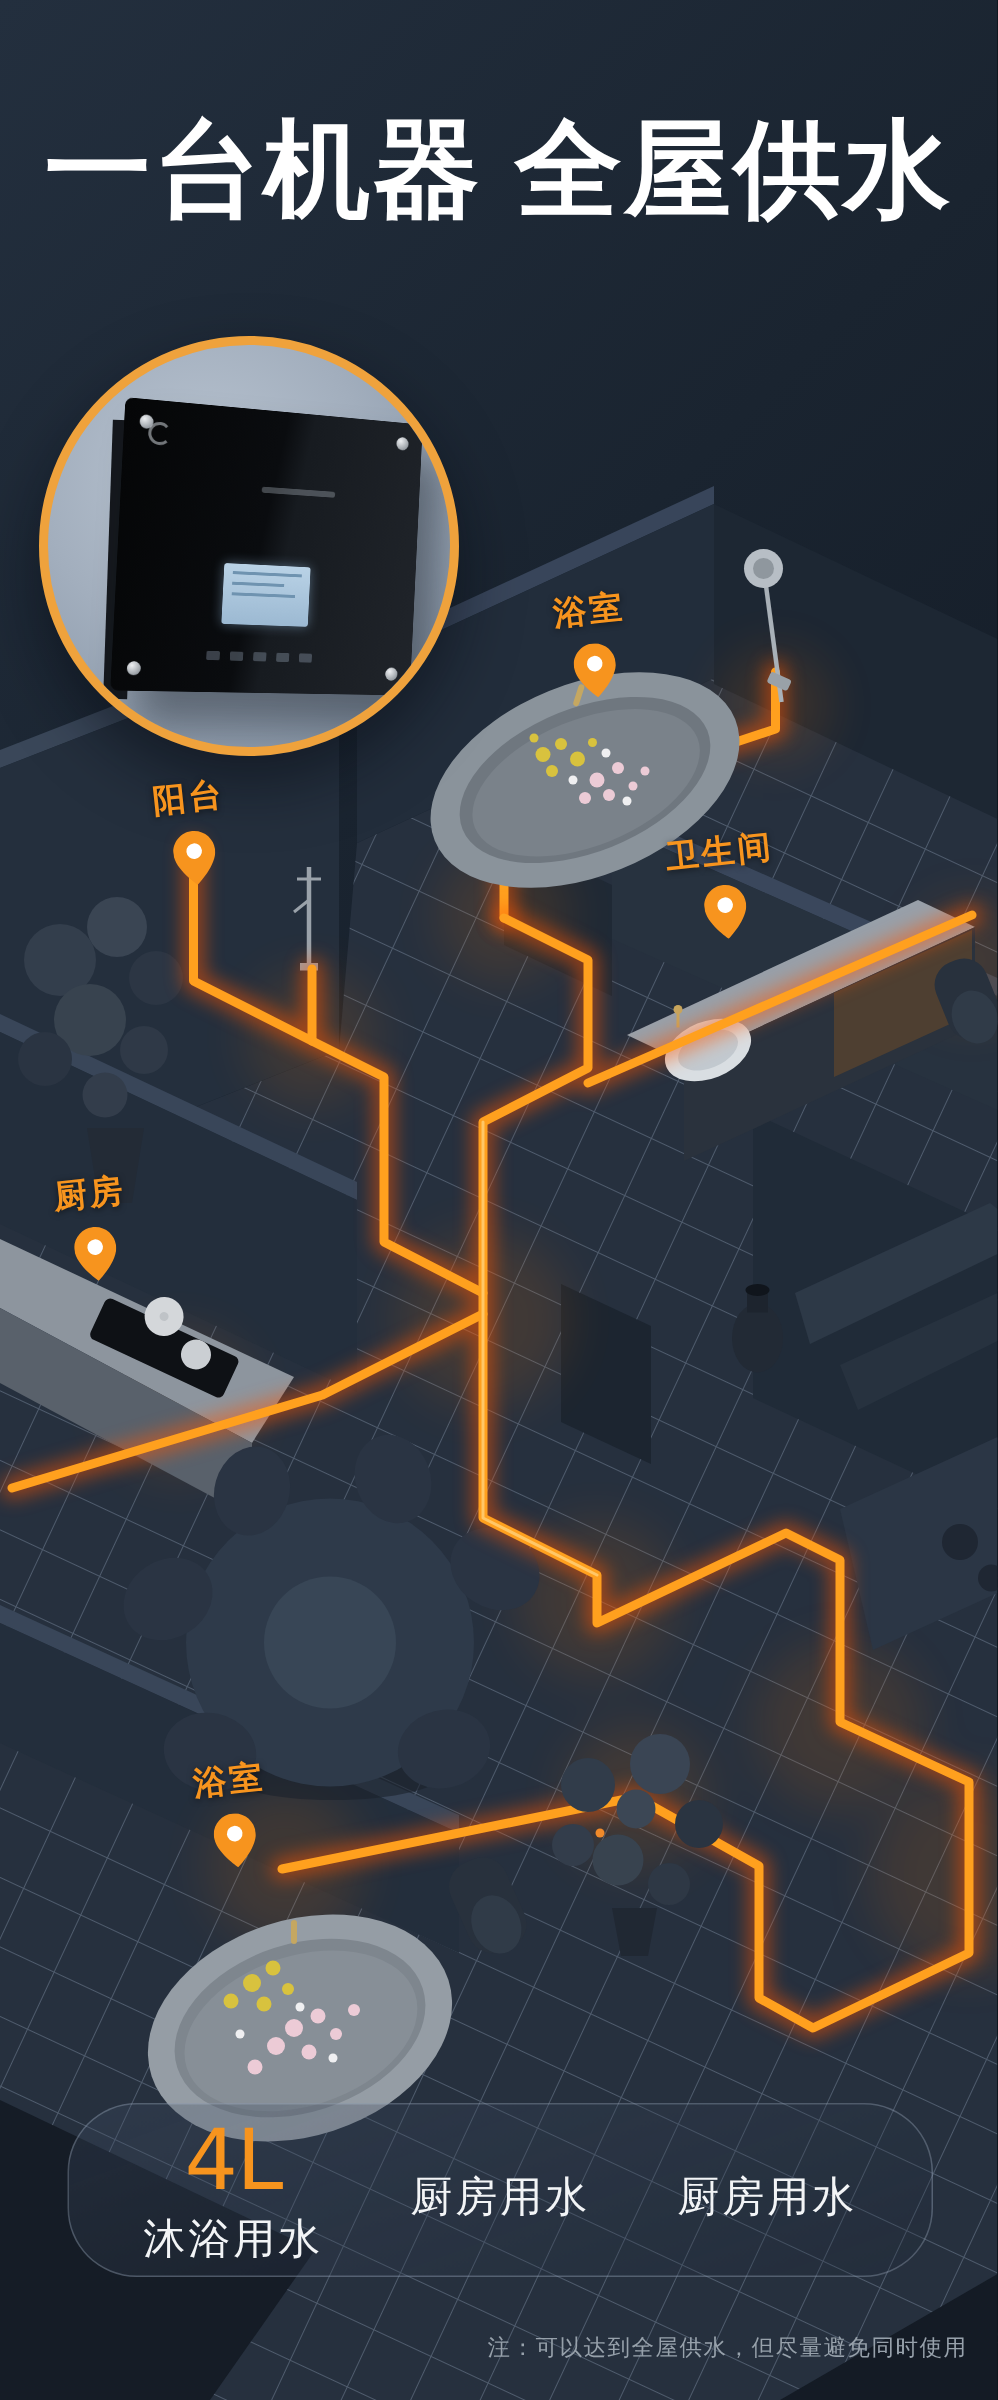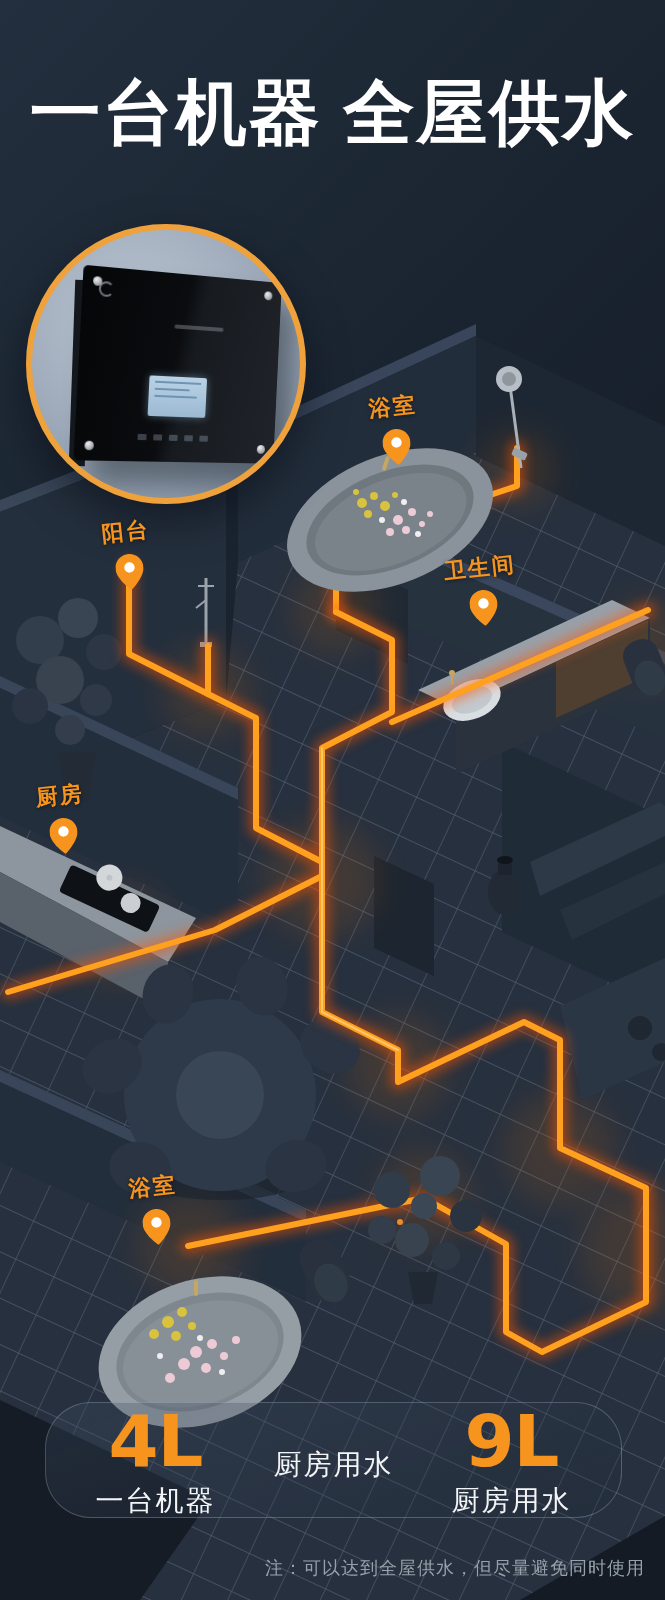--- a/index.html
+++ b/index.html
@@ -39,24 +39,24 @@
   .pin{position:absolute;display:flex;flex-direction:column;align-items:center;gap:7px;
     transform:translate(-50%,0) rotate(-6deg);}
   .pin-label{font-size:22px;font-weight:700;color:var(--accent,#F7941E);letter-spacing:2px;white-space:nowrap;
     text-shadow:0 1px 4px rgba(0,0,0,.55);}
   
   .stats{position:absolute;left:45px;top:1402px;width:575px;height:114px;border-radius:46px;
     border:1px solid rgba(205,220,238,.26);
     background:linear-gradient(160deg,rgba(66,80,102,.30),rgba(28,38,53,.22));
     display:flex;justify-content:center;align-items:center;gap:58px;}
   .stat{display:flex;flex-direction:column;align-items:center;line-height:1;}
-  .stat .v{font-size:72px;font-weight:700;color:var(--accent,#F7941E);letter-spacing:-1px;
+  .stat .v{font-size:56px;font-weight:400;color:var(--accent,#F7941E);letter-spacing:-1px;
     font-family:"DejaVu Sans","Liberation Sans",sans-serif;}
   .stat .l{margin-top:10px;font-size:28px;font-weight:500;color:#f2f4f6;letter-spacing:2px;white-space:nowrap;}
-  .note{position:absolute;right:20px;top:1556px;font-size:18px;color:#97a1ab;letter-spacing:1px;}
+  .note{position:absolute;right:20px;top:1556px;font-size:15px;color:#97a1ab;letter-spacing:1px;}
 </style>
 </head>
 <body>
 
 <div class="poster">
 
   <svg class="scene" width="665" height="1600" viewBox="0 0 665 1600">
     <defs>
       <pattern id="tiles" width="42" height="42" patternUnits="userSpaceOnUse" patternTransform="rotate(25)">
         <path d="M42 0H0V42" fill="none" stroke="rgba(158,176,198,.34)" stroke-width="1.3"></path>
@@ -341,26 +341,25 @@
     <span class="pin-label">浴室</span>
     <svg width="28" height="36" viewBox="0 0 28 36">
       <path d="M14 0C21.7 0 28 6.3 28 14 28 24.5 14 36 14 36S0 24.5 0 14C0 6.3 6.3 0 14 0Z" fill="#F7941E"></path>
       <circle cx="14" cy="13.5" r="5.2" fill="#fff"></circle>
     </svg>
   </div>
 
   <div class="stats">
     <div class="stat">
       <span class="v">4L</span>
-      <span class="l">一台机器</span>
+      <span class="l">沐浴用水</span>
     </div>
     <div class="stat">
       <span class="l">厨房用水</span>
     </div>
     <div class="stat">
-      <span class="v">9L</span>
       <span class="l">厨房用水</span>
     </div>
   </div>
 
   <div class="note">注：可以达到全屋供水，但尽量避免同时使用</div>
 
 </div>
 
 </body></html>

